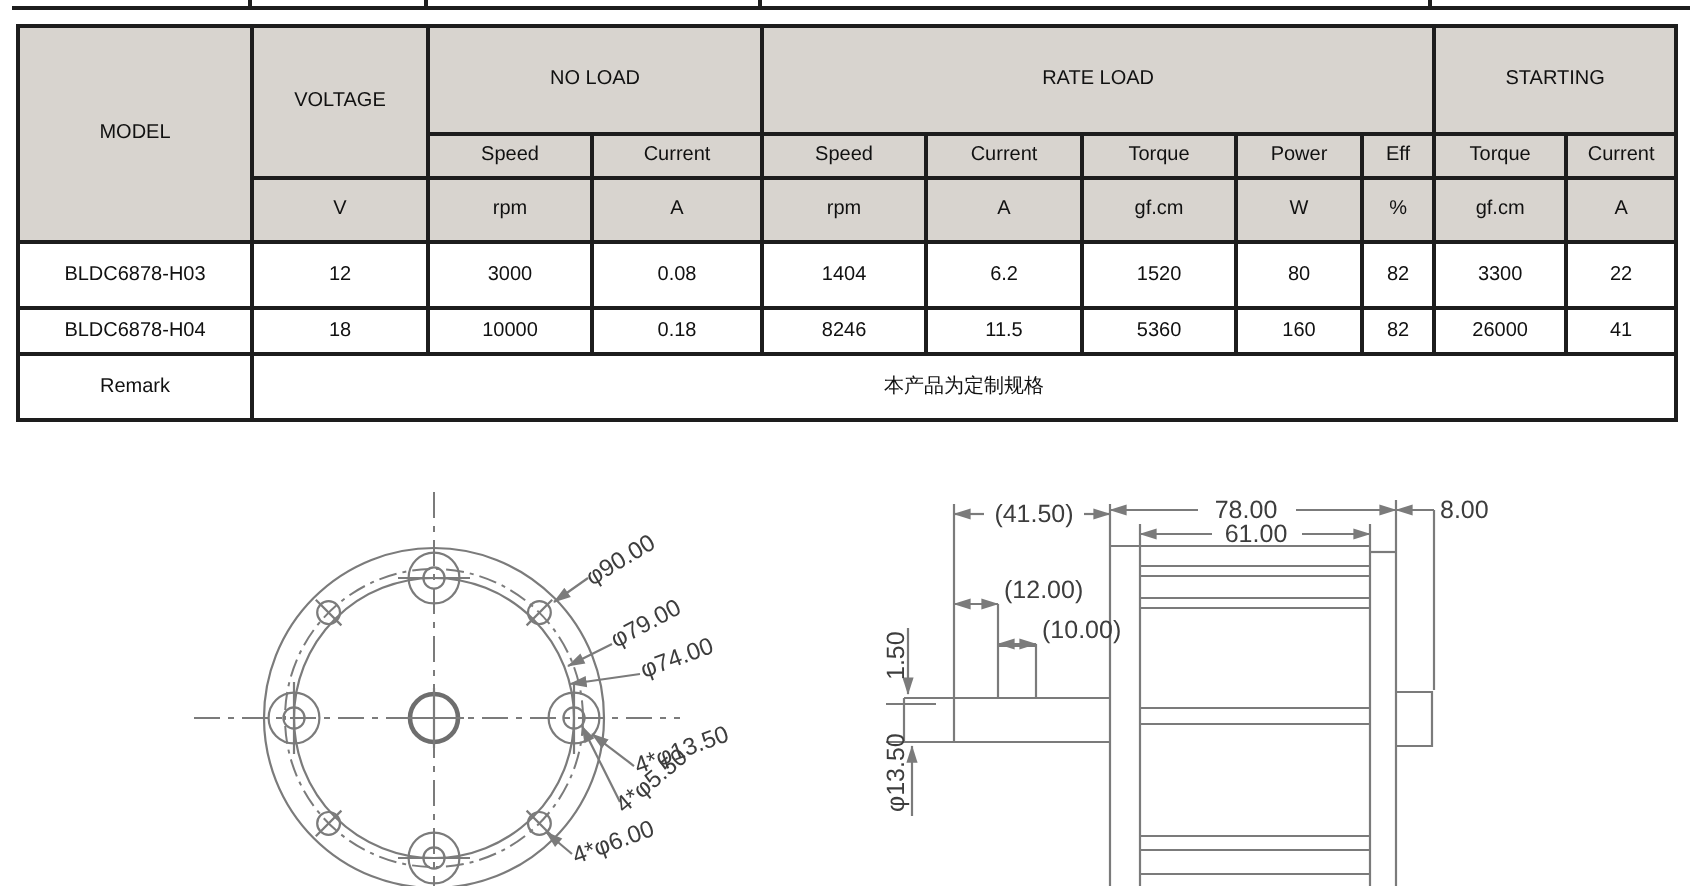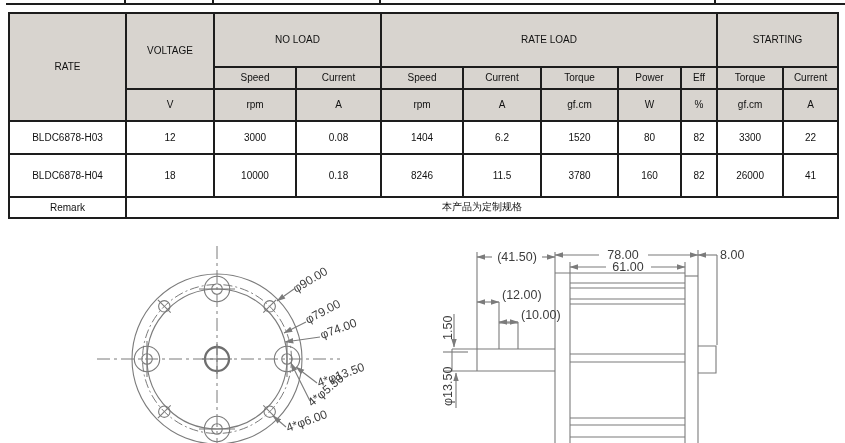--- a/index.html
+++ b/index.html
@@ -8,23 +8,23 @@
   
   .top-rule{position:absolute;left:6px;top:3px;width:839px;height:2px;background:#1d1d1d;}
   .top-tick{position:absolute;top:0;width:2px;height:3px;background:#1d1d1d;}
   
   table.spec{position:absolute;left:8px;top:12px;width:829px;border-collapse:collapse;
              table-layout:fixed;}
   table.spec th,table.spec td{border:2px solid #1d1d1d;padding:0;text-align:center;
              vertical-align:middle;font-weight:normal;font-size:10px;line-height:1.15;}
   table.spec th.hdr{background:#d8d4cf;}
   tr.r1{height:54px} tr.r2{height:22px} tr.r3{height:32px}
-  tr.r4{height:33px} tr.r5{height:43px} tr.r6{height:21px}
+  tr.r4{height:33px} tr.r5{height:23px} tr.r6{height:33px}
   td.model{text-align:left;padding-left:4px;}
-  td.remark-text{font-family:Liberation Mono, monospace;font-size:16px;}
+  td.remark-text{font-family:Liberation Serif, serif;font-size:16px;}
   
   svg.draw{position:absolute;left:0;top:0;}
   .ln{stroke:#7b7b7b;stroke-width:1.1;fill:none;}
   .lnb{stroke:#6e6e6e;stroke-width:2.3;fill:none;}
   .cl{stroke:#7b7b7b;stroke-width:1;fill:none;stroke-dasharray:13 4 3 4;}
   .bc{stroke:#7b7b7b;stroke-width:1;fill:none;stroke-dasharray:9 3 2 3;}
   text.dim{font-family:"Liberation Sans",sans-serif;font-size:12.5px;fill:#3d3d3d;}
   text.dimr{font-family:"Liberation Sans",sans-serif;font-size:12px;fill:#3d3d3d;}
 </style>
 </head>
@@ -47,21 +47,21 @@
         <col style="width:82px">
         <col style="width:78px">
       <col style="width:77px">
         <col style="width:63px">
         <col style="width:36px">
       <col style="width:66px">
         <col style="width:55px">
     </colgroup>
     <tbody>
         <tr class="r1">
-      <th class="hdr" rowspan="3">RATE</th>
+      <th class="hdr" rowspan="3">MODEL</th>
       <th class="hdr" rowspan="2">VOLTAGE</th>
       <th class="hdr" colspan="2">NO LOAD</th>
       <th class="hdr" colspan="5">RATE LOAD</th>
       <th class="hdr" colspan="2">STARTING</th>
     </tr>
     <tr class="r2">
       <th class="hdr">Speed</th>
       <th class="hdr">Current</th>
       <th class="hdr">Speed</th>
       <th class="hdr">Current</th>
@@ -96,21 +96,21 @@
       <td>3300</td>
       <td>22</td>
     </tr>
     <tr class="r5">
       <td class="model">BLDC6878-H04</td>
       <td>18</td>
       <td>10000</td>
       <td>0.18</td>
       <td>8246</td>
       <td>11.5</td>
-      <td>3780</td>
+      <td>5360</td>
       <td>160</td>
       <td>82</td>
       <td>26000</td>
       <td>41</td>
     </tr>
     <tr class="r6">
       <td>Remark</td>
       <td class="remark-text" colspan="10">本产品为定制规格</td>
     </tr>
   </tbody>

